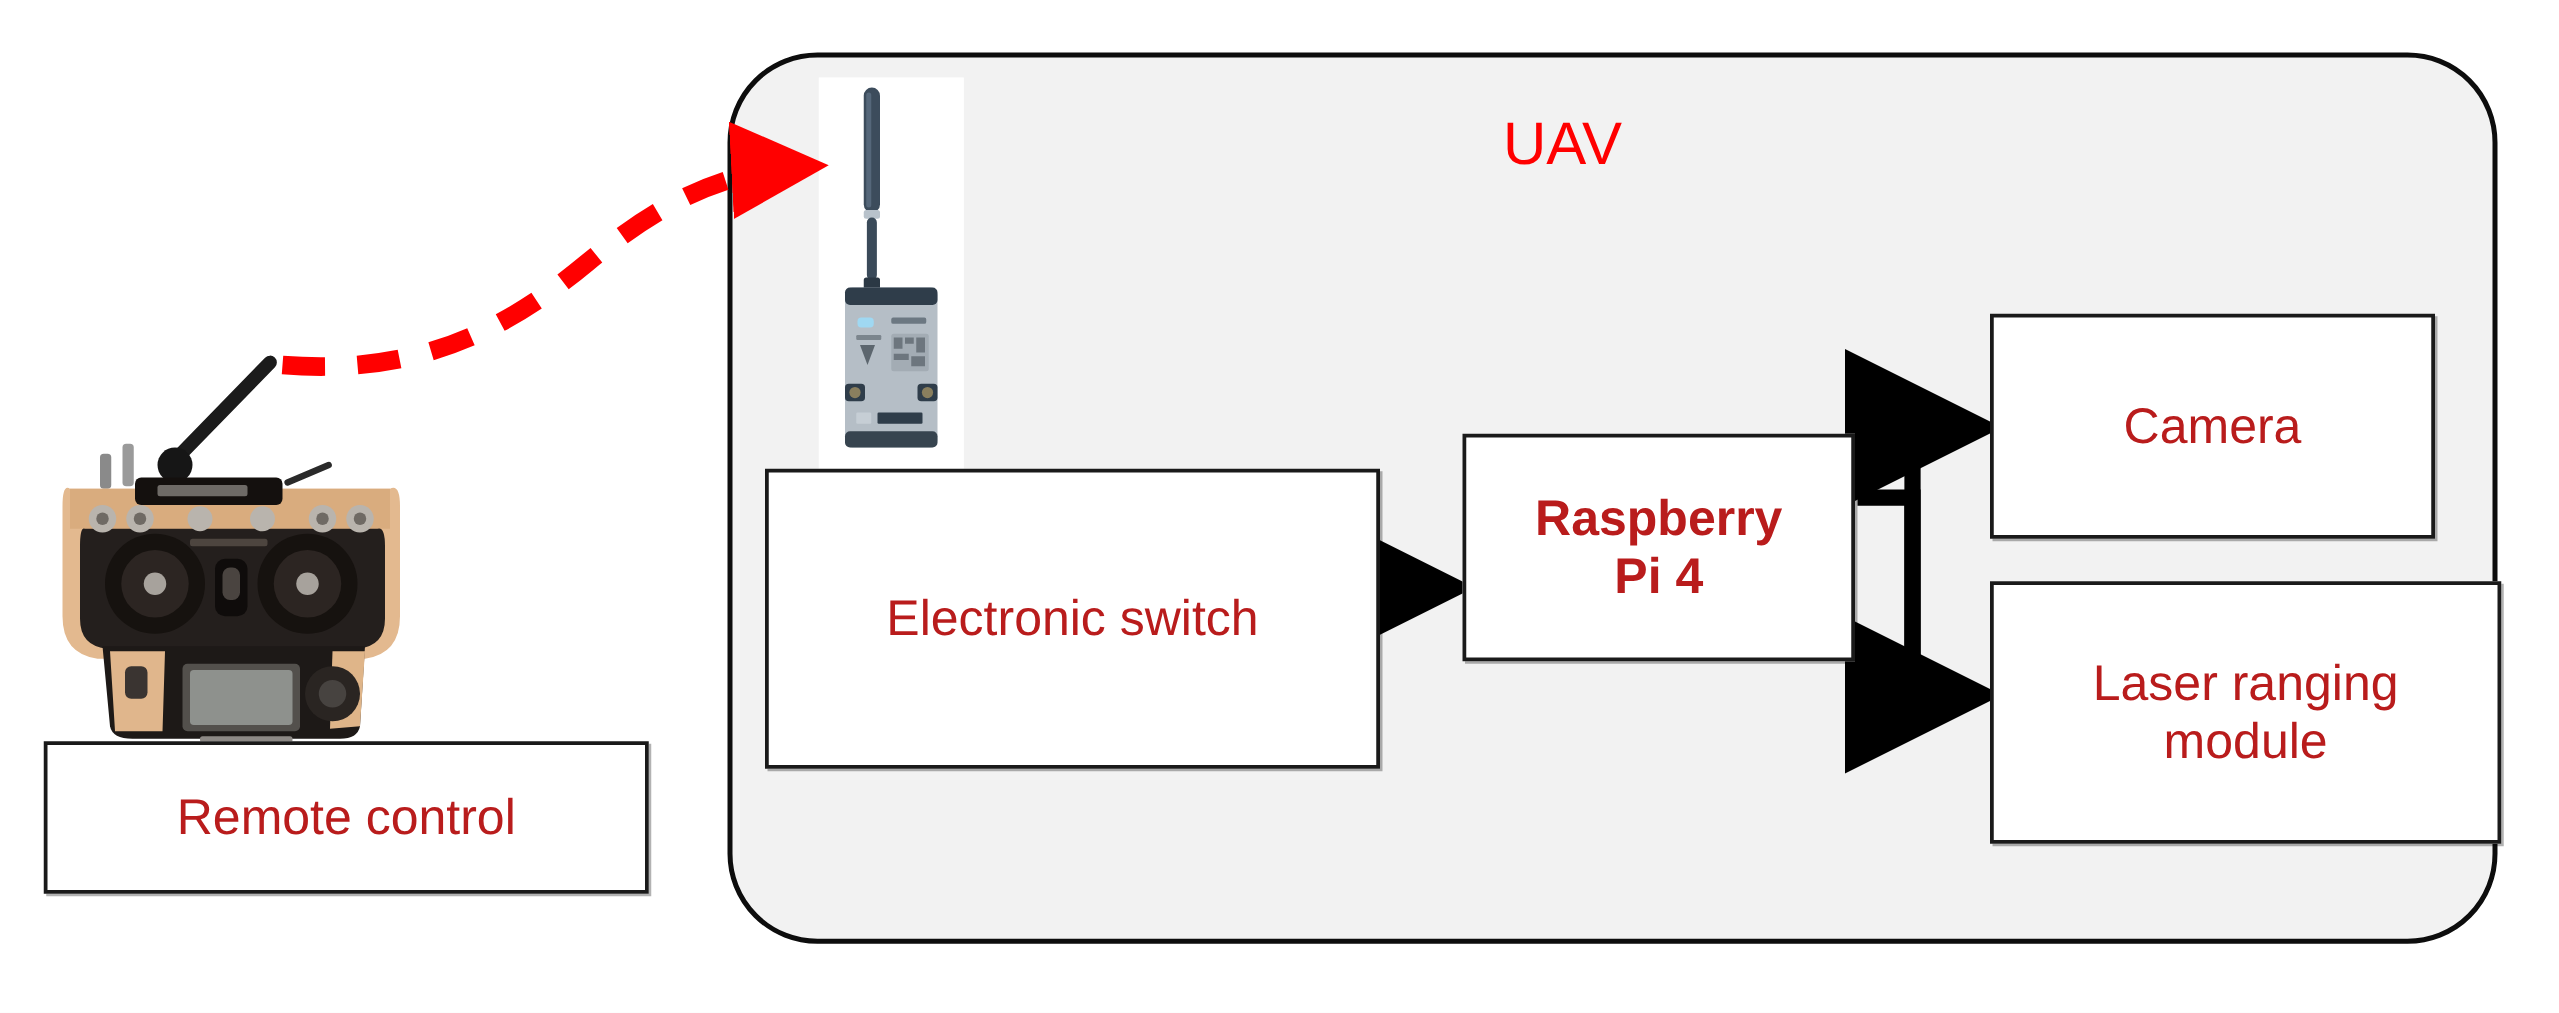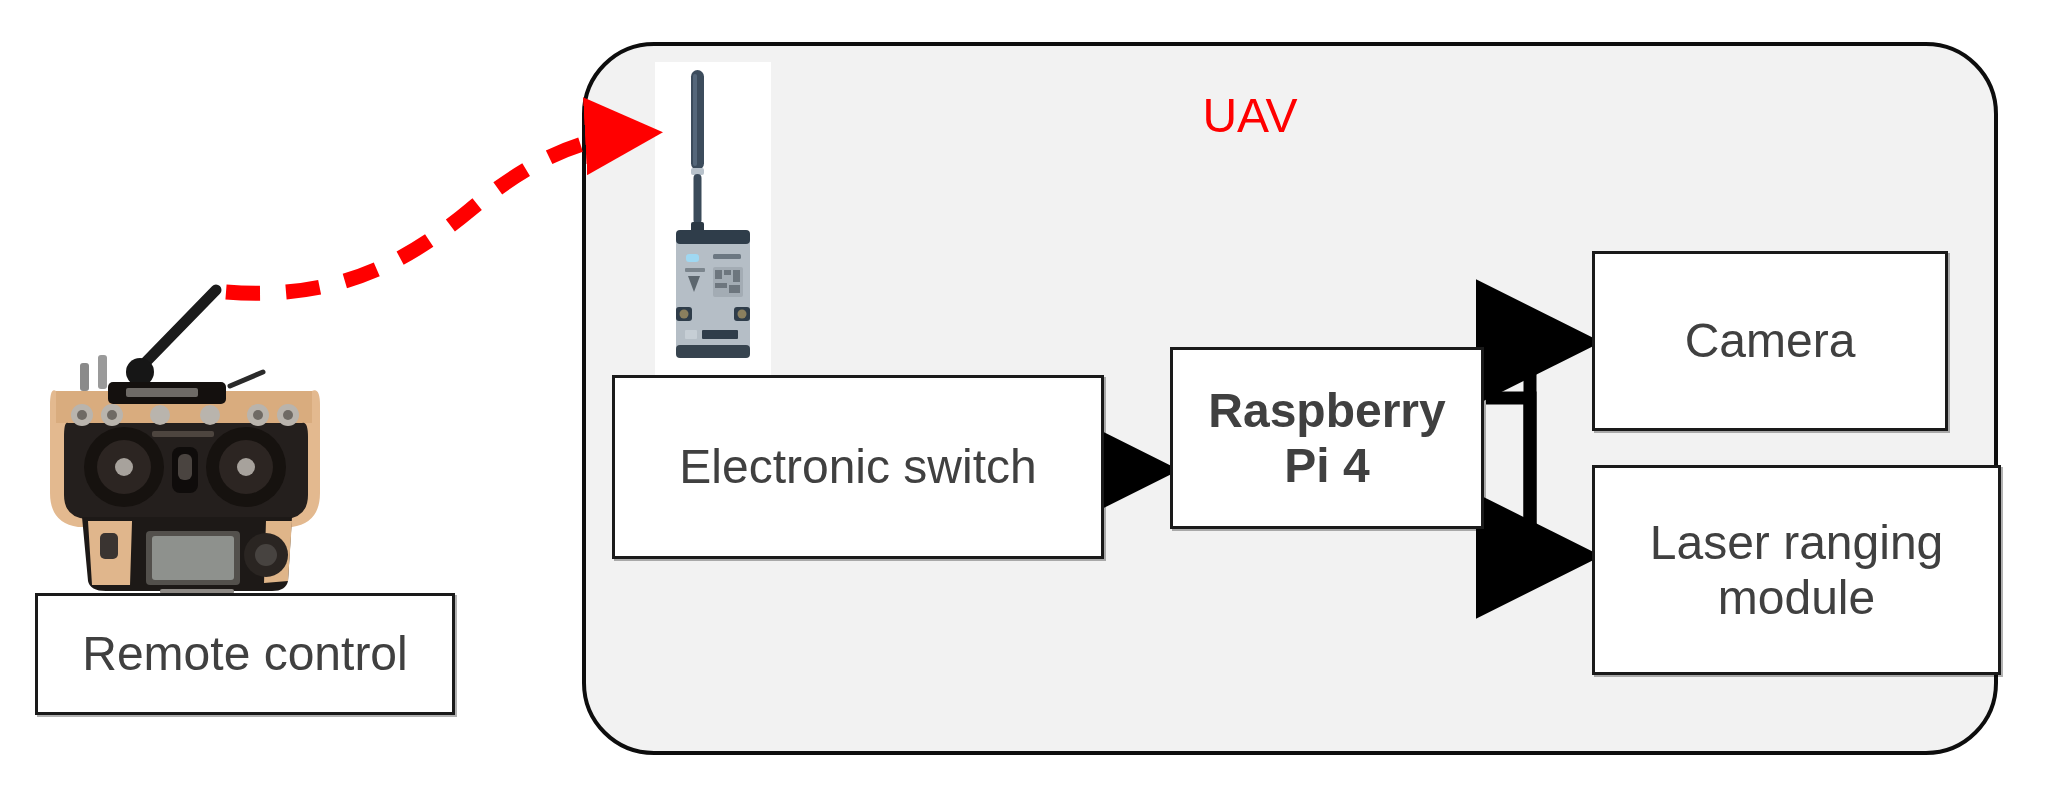--- a/index.html
+++ b/index.html
@@ -47,30 +47,30 @@
     position: absolute;
     background: #ffffff;
     border: 3px solid #1a1a1a;
     box-sizing: border-box;
     display: flex;
     align-items: center;
     justify-content: center;
     box-shadow: 2px 2px 0 rgba(0,0,0,0.30);
   }
   .blockbox .label {
-    color: #404040;
-    font-size: 48px;
+    color: #b91c1c;
+    font-size: 40px;
     line-height: 1.15;
     text-align: center;
     padding: 0 10px;
     white-space: pre-line;
   }
 
-  #box-remote-control { left: 35px;  top: 593px; width: 420px; height: 122px; }
-  #box-electronic-switch { left: 612px; top: 375px; width: 492px; height: 184px; justify-content: center; }
+  #box-remote-control { left: 35px;  top: 593px; width: 484px; height: 122px; }
+  #box-electronic-switch { left: 612px; top: 375px; width: 492px; height: 240px; justify-content: center; }
   #box-raspberry-pi { left: 1170px; top: 347px; width: 314px; height: 182px; font-weight: bold; }
   #box-camera { left: 1592px; top: 251px; width: 356px; height: 180px; }
   #box-laser { left: 1592px; top: 465px; width: 409px; height: 210px; }
 
   
   .overlay {
     position: absolute;
     left: 0;
     top: 0;
     width: 2047px;

